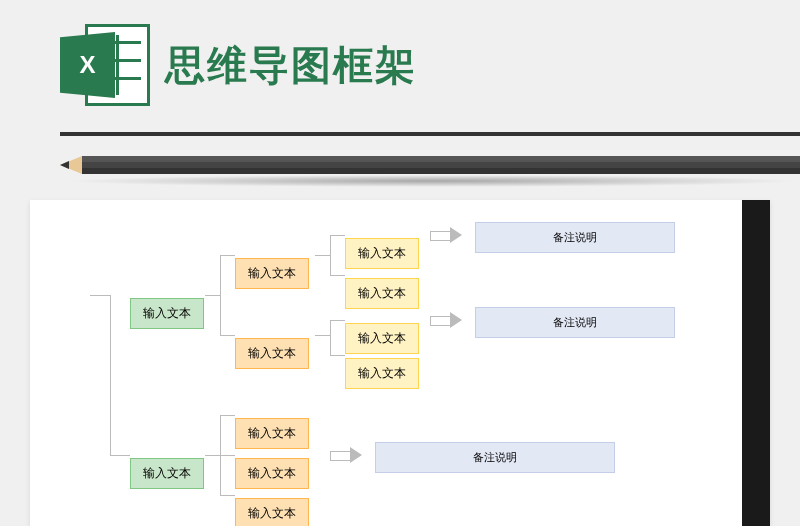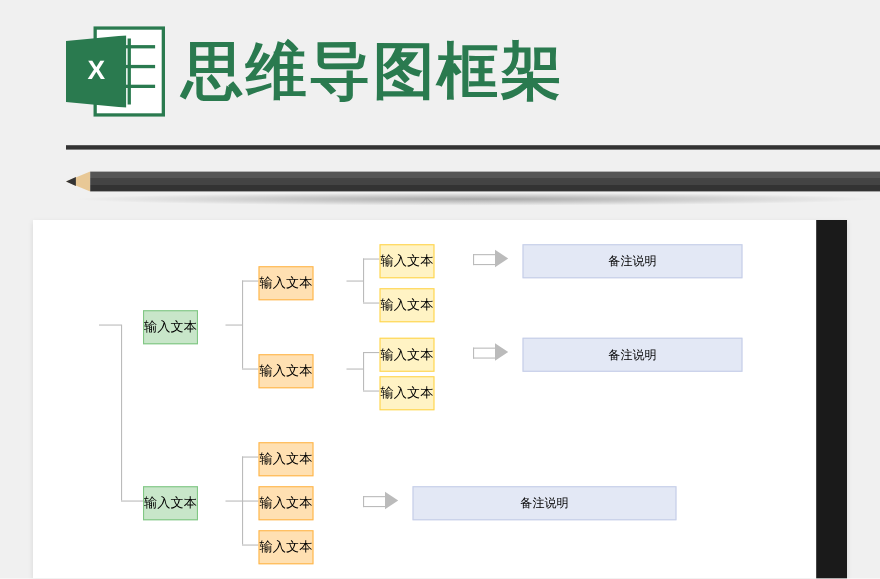--- a/index.html
+++ b/index.html
@@ -62,21 +62,21 @@
   align-items: center;
   justify-content: center;
   color: #fff;
   font-size: 24px;
   font-weight: bold;
   clip-path: polygon(0 8%, 100% 0, 100% 100%, 0 92%);
 }
 .title-block { display: flex; flex-direction: column; }
 .main-title {
   color: #2a7a4f;
-  font-size: 56px;
+  font-size: 40px;
   font-weight: 900;
   letter-spacing: 2px;
   line-height: 1;
 }
 .sub-title {
   color: #2a7a4f;
   font-size: 20px;
   font-weight: 600;
   margin-top: 4px;
 }
@@ -142,25 +142,26 @@
   box-shadow: 0 2px 5px rgba(0,0,0,0.1);
   border-right: 28px solid #1a1a1a;
 }
 .diagram {
   position: relative;
   width: 100%;
   height: 100%;
 }
 .node {
   position: absolute;
-  padding: 6px 0;
+  padding: 6px 12px;
   font-size: 12px;
   text-align: center;
   border: 1px solid;
   white-space: nowrap;
+  margin-top: 16px;
 }
 .node.green { background: #c8e6c9; border-color: #81c784; }
 .node.orange { background: #ffe0b2; border-color: #ffb74d; }
 .node.yellow { background: #fff3c4; border-color: #ffd54f; }
 .note {
   position: absolute;
   background: #e3e8f5;
   border: 1px solid #c5cee8;
   font-size: 11px;
   padding: 7px 0;

